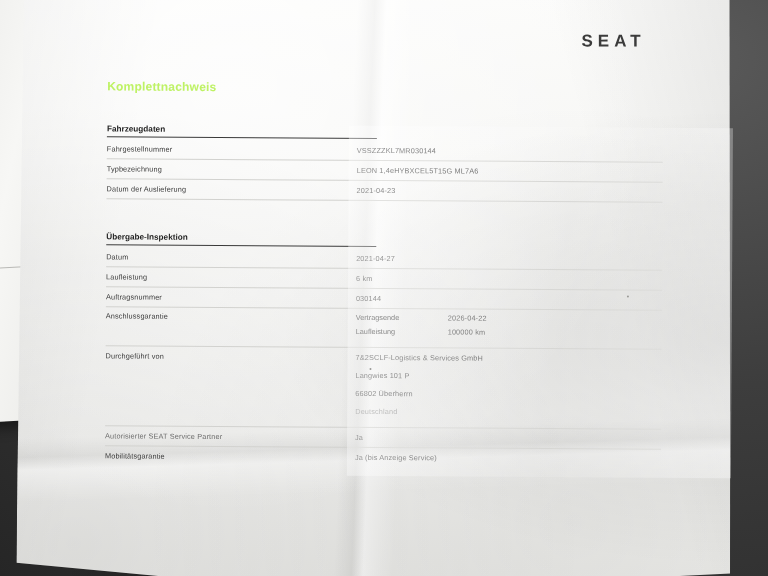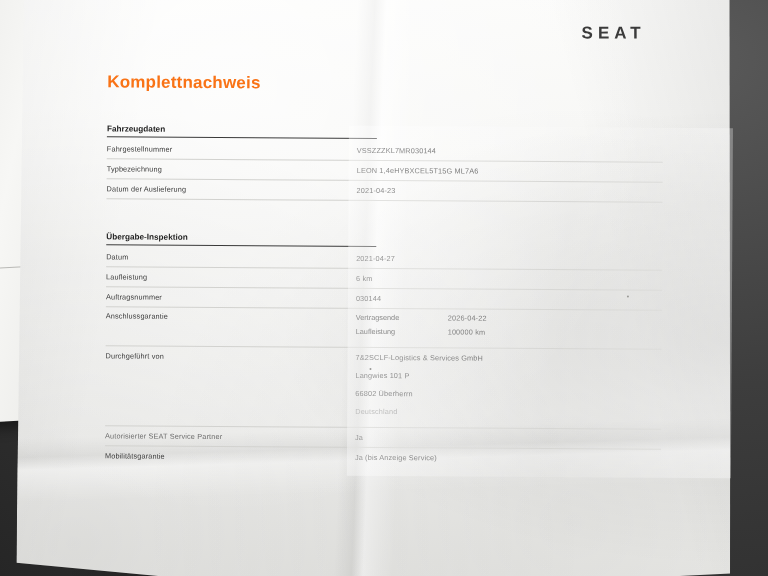--- a/index.html
+++ b/index.html
@@ -113,35 +113,35 @@
     position: absolute;
     left: 0; top: 0;
     width: 714px;
     height: 620px;
     color: #2d2d2d;
   }
 
   .brand {
     position: absolute;
     right: 88px;
-    top: 46px;
+    top: 54px;
     font-size: 17px;
     letter-spacing: 5px;
     font-weight: bold;
     color: #3b3b3b;
     transform: rotate(-0.6deg);
   }
 
   .doc-title {
     position: absolute;
     left: 88px;
-    top: 98px;
-    font-size: 17px;
+    top: 105px;
+    font-size: 12px;
     font-weight: bold;
-    color: #f97316;
+    color: #bef264;
     letter-spacing: .2px;
   }
 
   .section {
     position: absolute;
     left: 88px;
     width: 556px;
   }
   .section-head {
     font-size: 8.2px;

